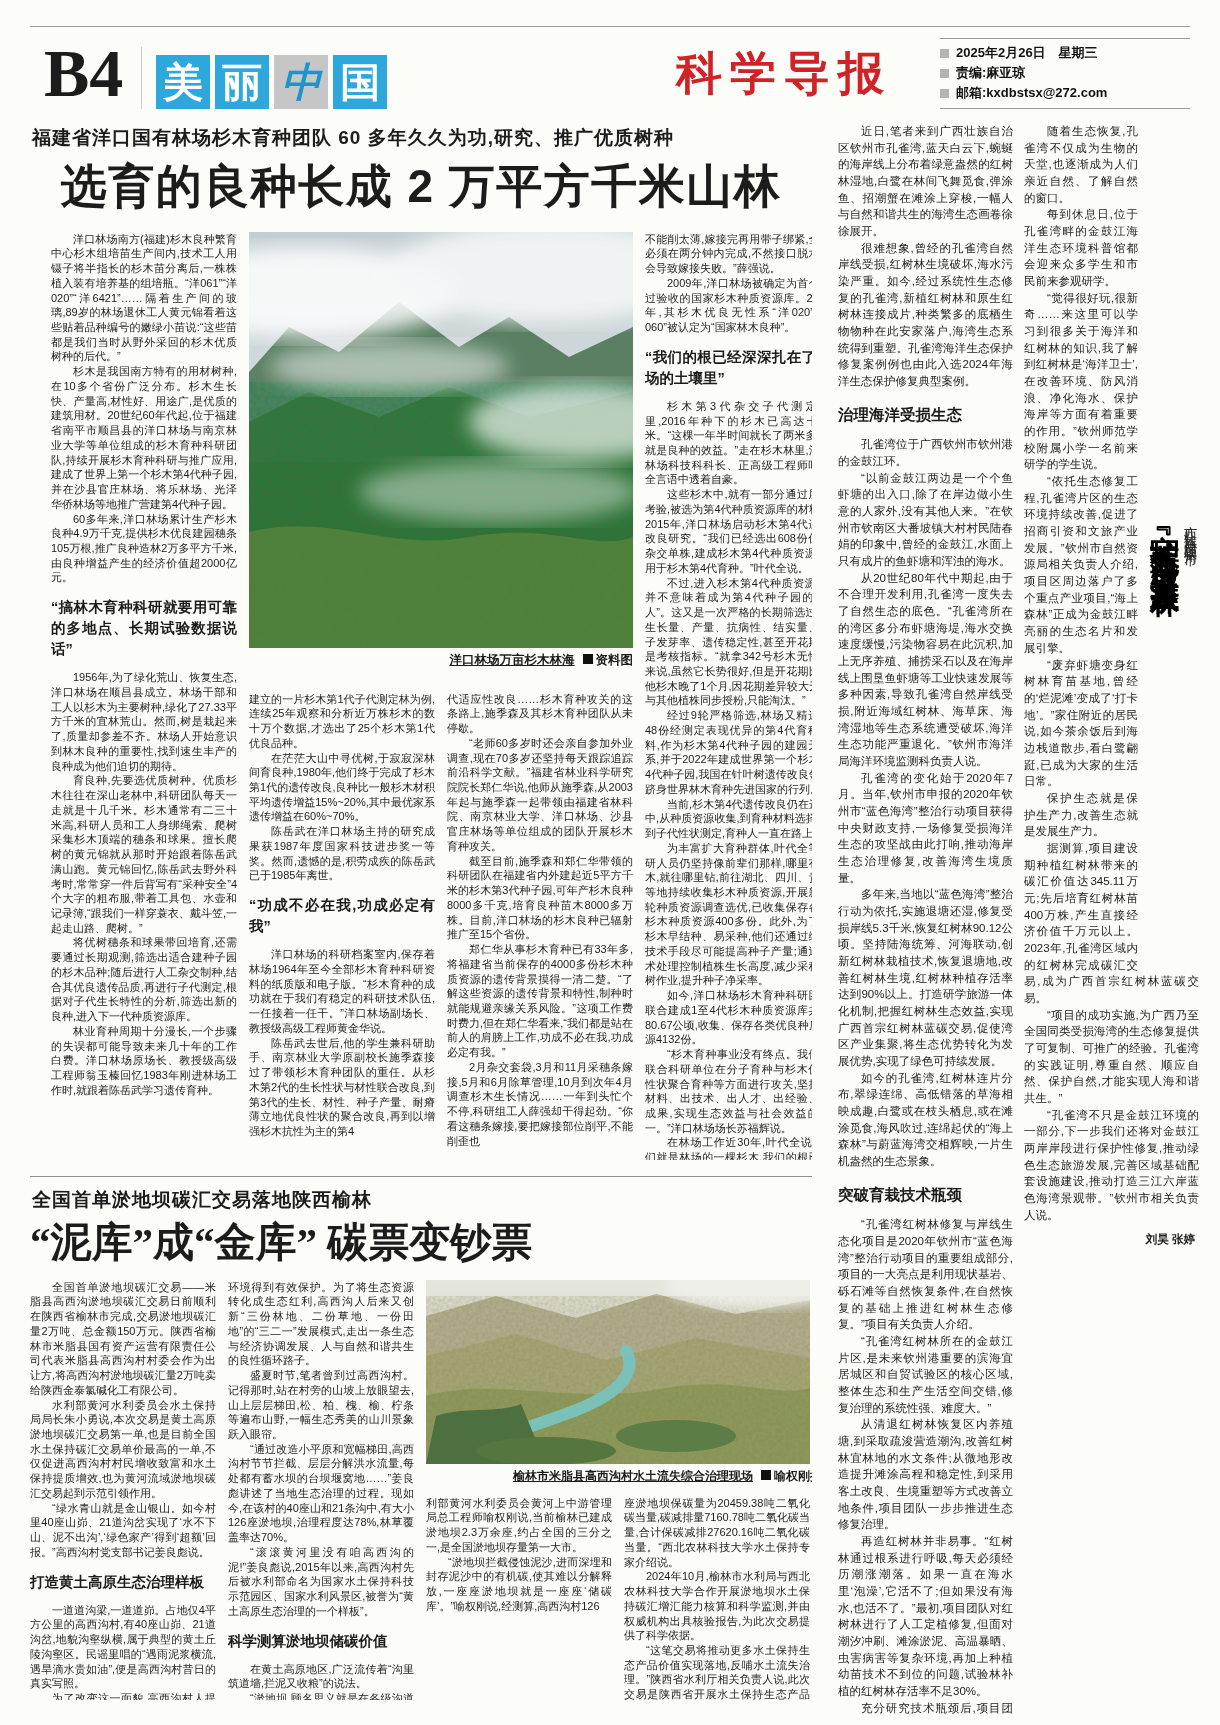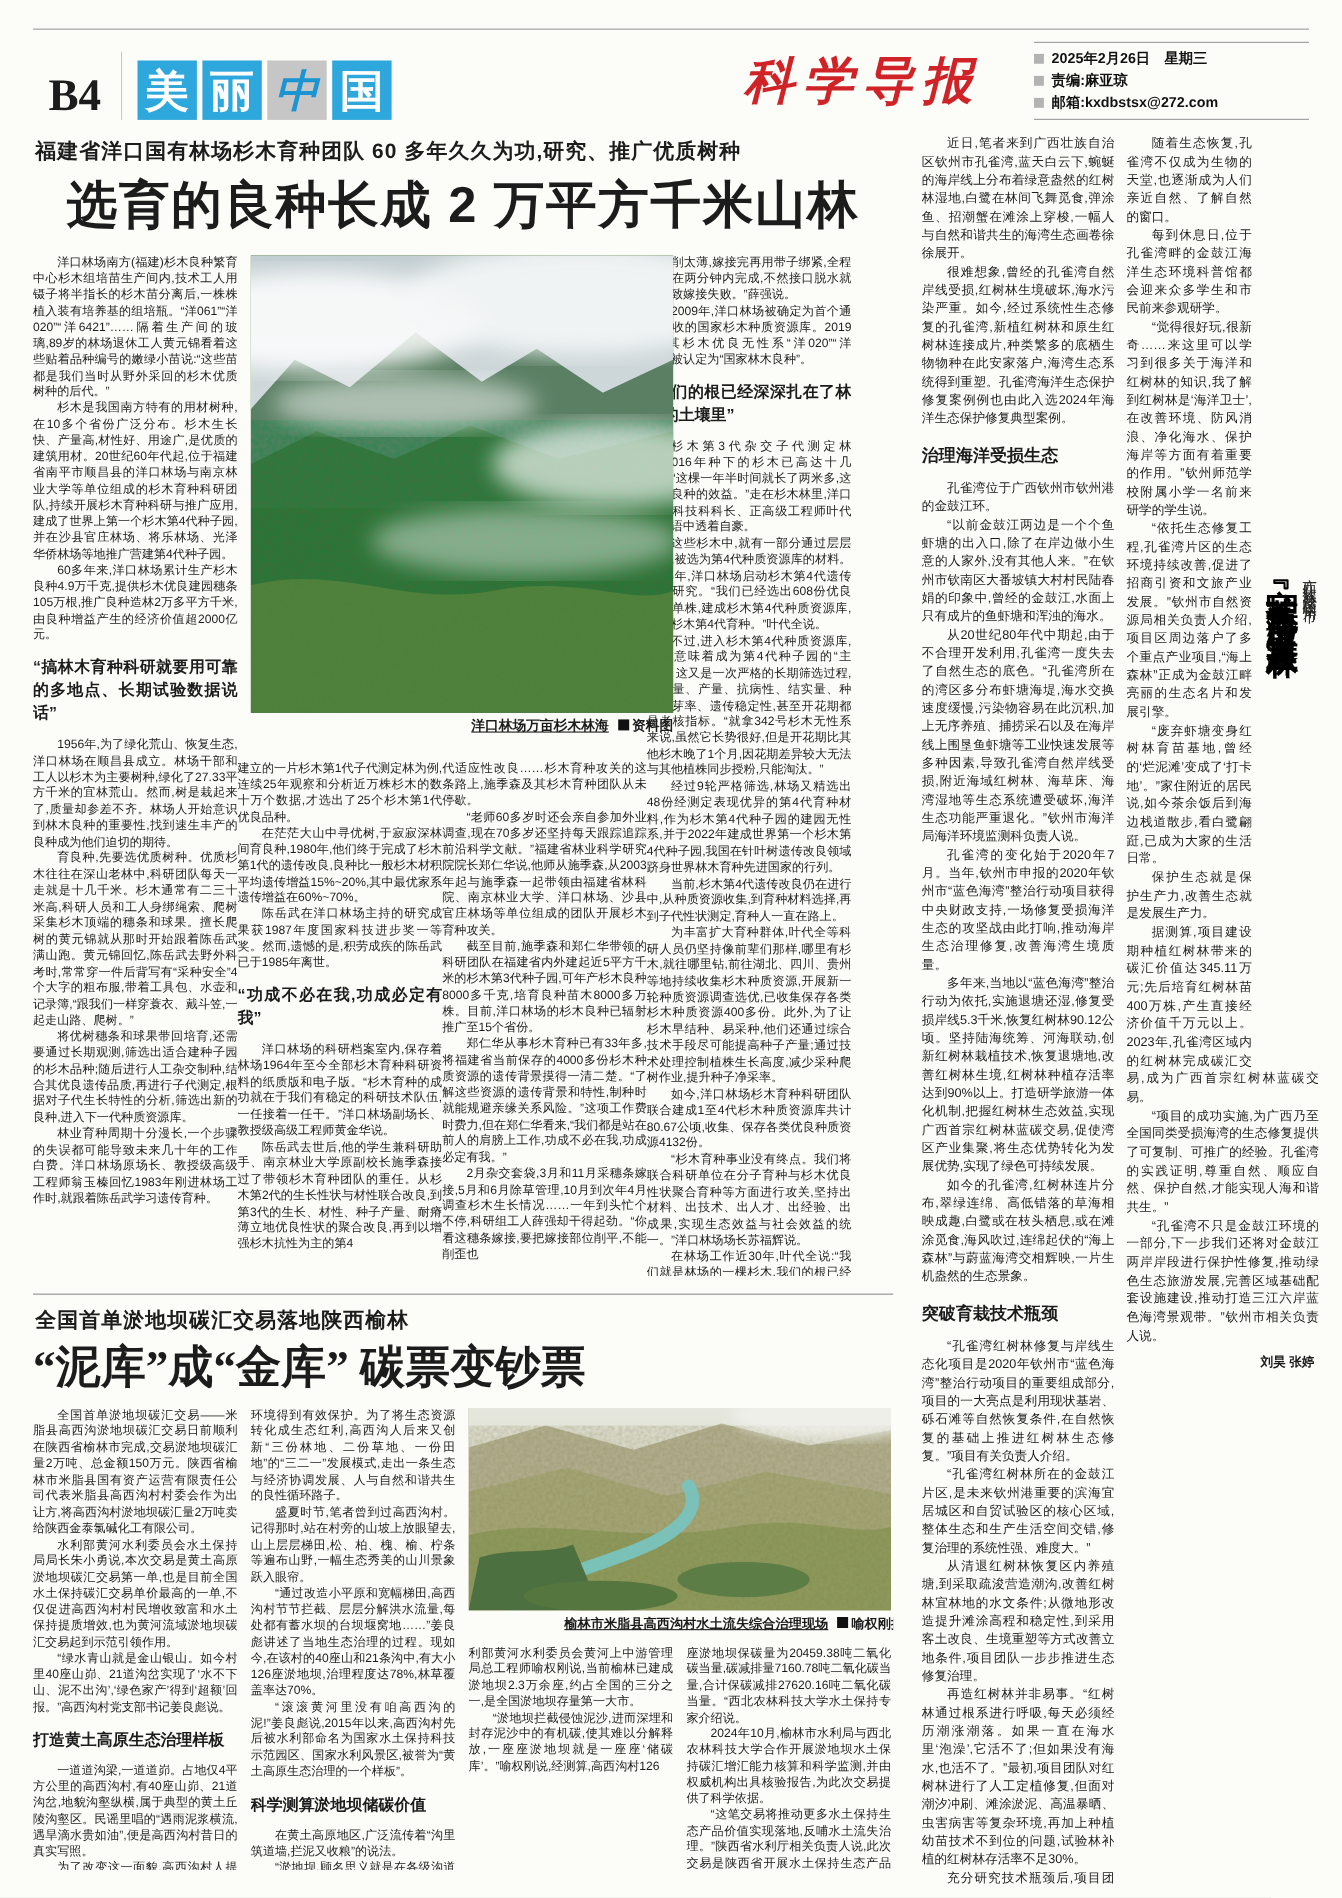--- a/index.html
+++ b/index.html
@@ -1,41 +1,41 @@
 <!DOCTYPE html>
 <html><head>
 <meta charset="utf-8">
 <style>
   html,body{margin:0;padding:0;background:#e8e8e4;}
   .page{width:1220px;height:1725px;background:#fcfcf9;position:relative;box-sizing:border-box;
         padding:26px 30px 18px 30px;font-family:"Liberation Sans",sans-serif;color:#1c1c1c;overflow:hidden;}
   .topline{border-top:1.5px solid #9a9a9a;margin-bottom:4px;}
   
   header{display:flex;align-items:flex-end;height:78px;margin-bottom:10px;}
-  .pageno{font-family:"Liberation Serif",serif;font-weight:bold;font-size:41px;line-height:1;padding:0 18px 2px 14px;}
+  .pageno{font-family:"Liberation Serif",serif;font-weight:bold;font-size:68px;line-height:1;padding:0 18px 2px 14px;}
   .vsep{width:1px;background:#c9c9c9;height:62px;margin-right:14px;}
   .logo{display:flex;gap:5px;align-items:flex-end;}
   .tile{width:54px;height:54px;background:#2ea7dc;color:#fff;font-weight:bold;font-size:40px;
         display:flex;align-items:center;justify-content:center;font-family:"Liberation Sans",sans-serif;}
   .tile.alt{background:#c6c6c6;color:#1a95d2;font-family:"Liberation Serif",serif;font-style:italic;}
-  .masthead{margin-left:auto;color:#cf2328;font-family:"Liberation Serif",serif;font-style:italic;
+  .masthead{margin-left:auto;color:#cf2328;font-family:"Liberation Serif",serif;
         font-weight:bold;font-size:46px;letter-spacing:8px;padding-bottom:4px;padding-right:48px;text-align:center;}
   .infobox{width:250px;border-top:1px solid #9a9a9a;border-bottom:1px solid #9a9a9a;padding:4px 0 5px 0;}
   .inforow{display:flex;align-items:center;font-size:13px;font-weight:bold;line-height:20px;color:#111;}
   .sq{width:9px;height:9px;background:#b3b3b3;display:inline-block;margin-right:7px;flex:0 0 auto;}
   
   .content{display:flex;}
   .leftzone{width:782px;flex:0 0 auto;}
   .vdiv{width:1px;background:#bdbdbd;margin:4px 13px 0 13px;}
   .rightzone{width:362px;flex:0 0 auto;}
   
   .kicker{font-size:19px;font-weight:bold;letter-spacing:1px;margin:6px 0 10px 2px;}
   .headline1{font-size:46px;font-weight:900;letter-spacing:1.5px;line-height:1.1;margin:0 0 20px 0;
         font-family:"Liberation Sans",sans-serif;text-align:center;}
-  .body1{position:relative;display:flex;height:928px;overflow:hidden;}
+  .body1{position:relative;display:flex;gap:12px;height:928px;overflow:hidden;margin-left:21px;}
   .col{width:186px;flex:0 0 auto;font-size:11px;line-height:1.34;text-align:justify;overflow:hidden;}
   .col p{margin:0;text-indent:2em;}
   .col p.cont{text-indent:0;}
   .col h3{font-size:14.5px;line-height:1.45;margin:12px 0 10px 0;text-indent:0;font-weight:bold;}
   .c2pad,.c3pad{padding-top:460px;}
   .photo1{position:absolute;left:198px;top:0;width:384px;height:416px;background:#567d47;overflow:hidden;}
   .cap{position:absolute;left:198px;top:420px;width:384px;font-size:12.5px;font-weight:bold;text-align:right;}
   .capname{text-decoration:underline;}
   .credit{font-weight:bold;}
   .credit .sq2{width:10px;height:10px;background:#111;display:inline-block;margin:0 3px 0 8px;}

